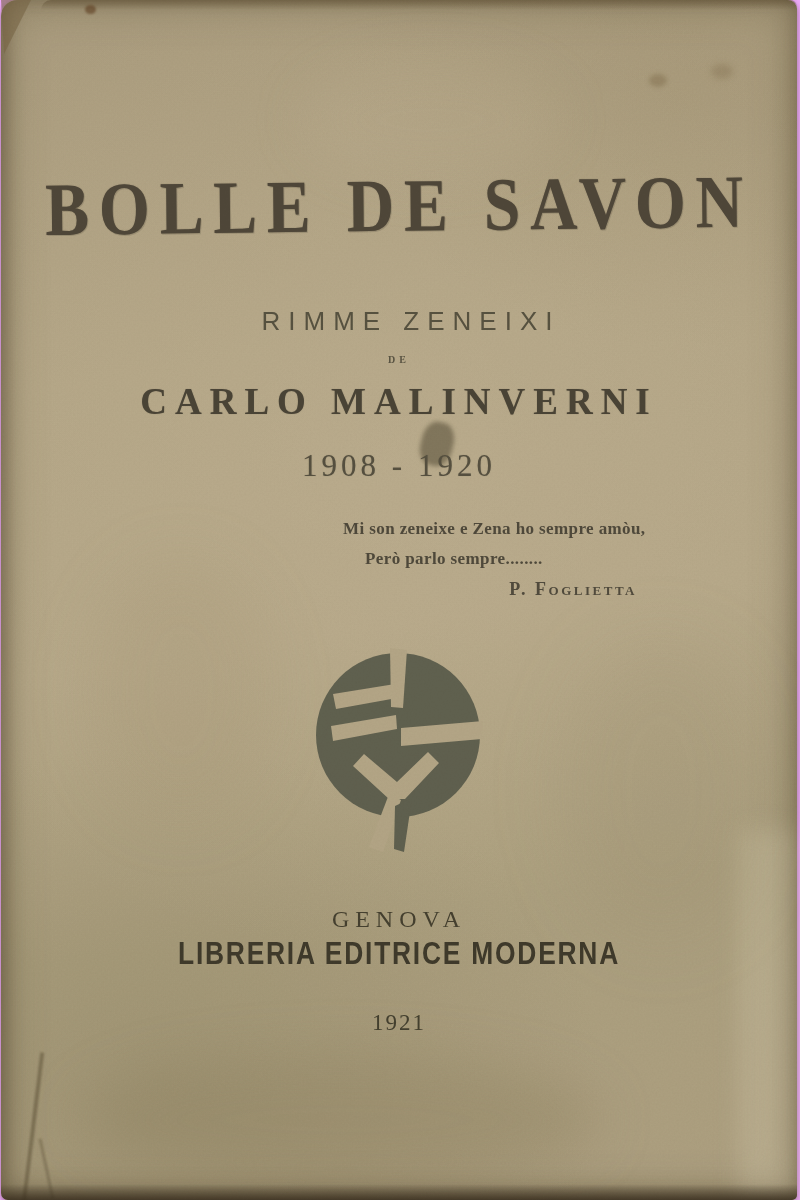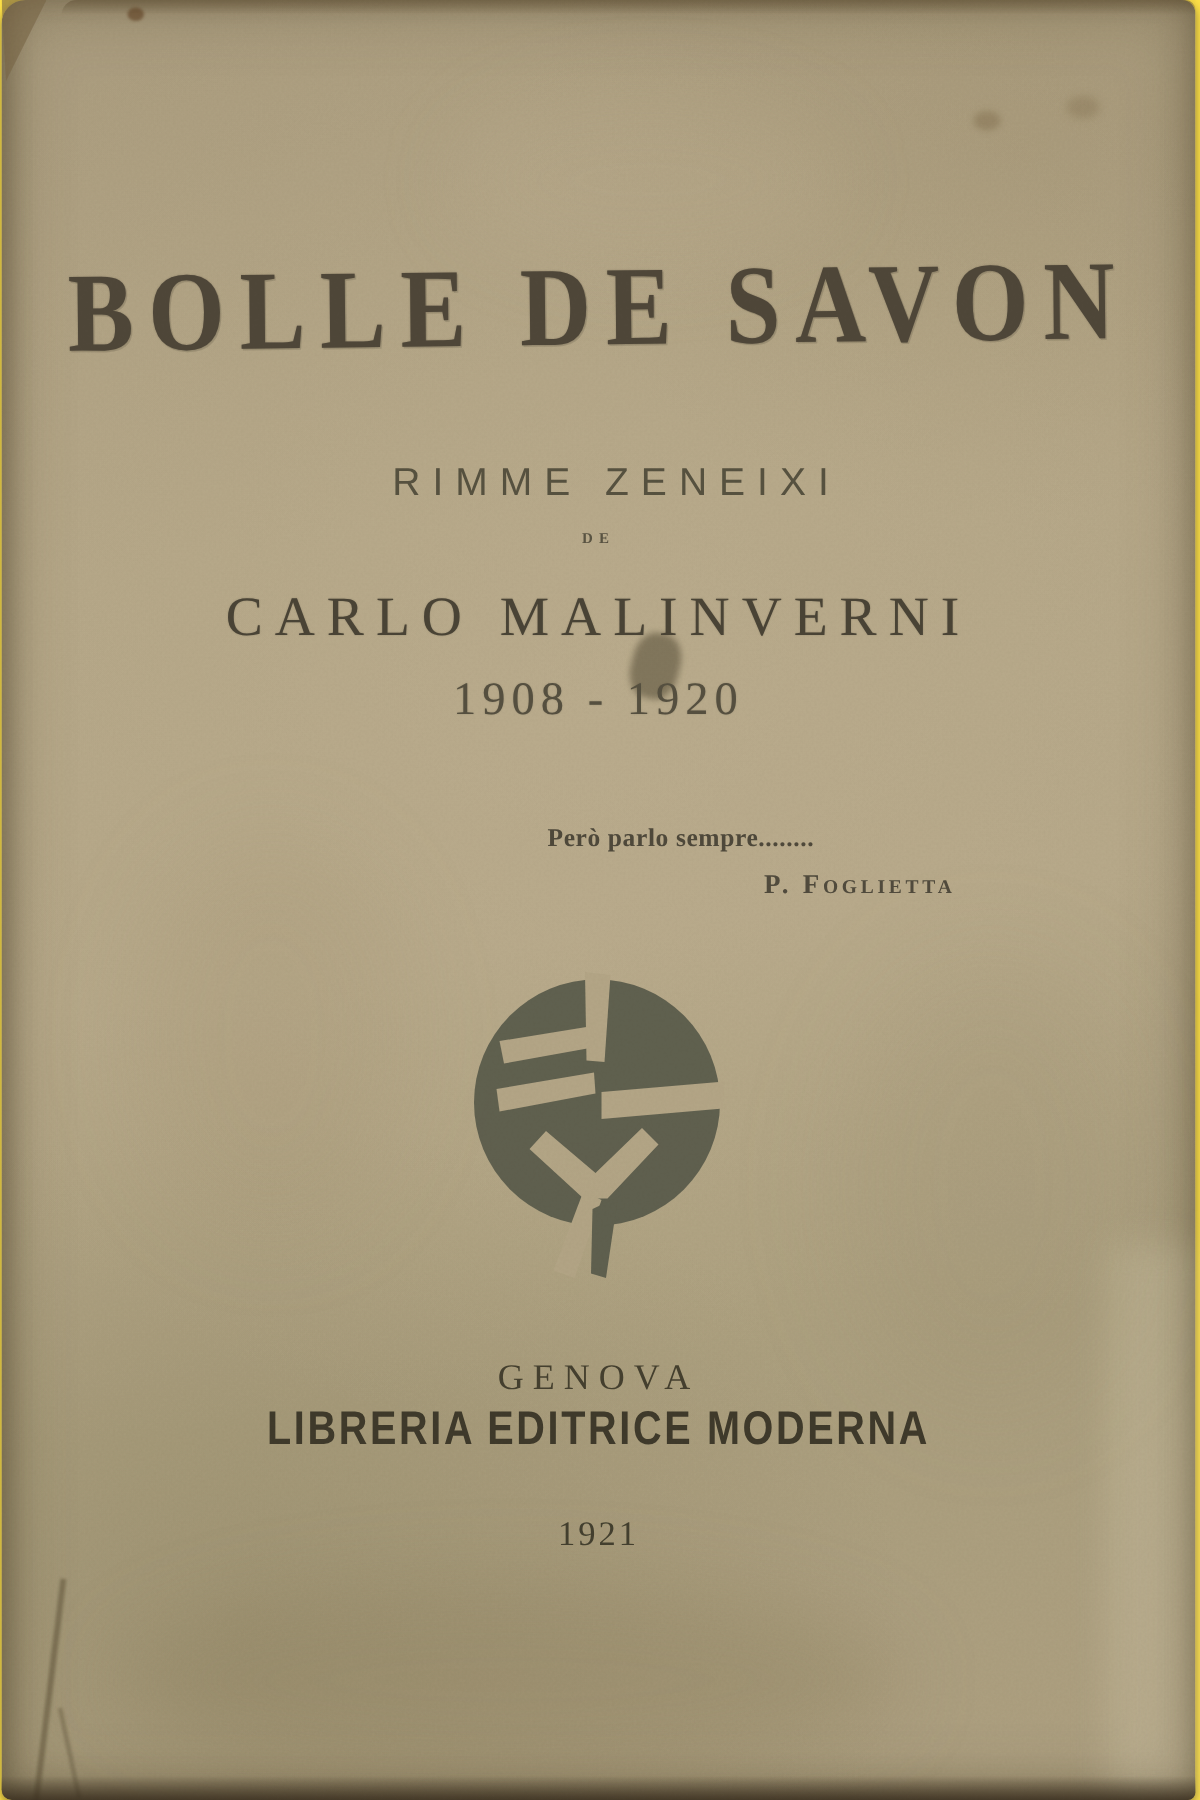--- a/index.html
+++ b/index.html
@@ -5,21 +5,21 @@
   html,body{margin:0;padding:0;}
   body{
     width:800px;height:1200px;
     background:#ece8dc;
     font-family:"Liberation Serif", serif;
     position:relative;
     overflow:hidden;
   }
   .photo{
     position:absolute;inset:0;
-    background:#fde047;
+    background:#f0abfc;
   }
   
   .cover{
     position:absolute;
     left:1px;top:0;right:3px;bottom:0;
     border-radius:16px 9px 5px 7px;
     background:
       radial-gradient(120% 70% at 50% 38%, rgba(197,183,152,0.35) 0%, rgba(197,183,152,0) 60%),
       radial-gradient(80% 40% at 20% 90%, rgba(130,120,88,0.28) 0%, rgba(130,120,88,0) 70%),
       radial-gradient(60% 30% at 85% 8%, rgba(150,135,100,0.25) 0%, rgba(150,135,100,0) 70%),
@@ -75,22 +75,22 @@
     font-family:"Liberation Sans", sans-serif;
     font-size:26px;font-weight:400;letter-spacing:8px;
     color:#575240;
     margin-left:12px;
   }
   .byline-prefix{
     top:354px;
     font-size:10px;letter-spacing:4px;font-weight:700;color:#5a5443;
   }
   .author{
-    top:390px;
-    font-size:37px;font-weight:400;letter-spacing:8px;color:#4a4436;
+    top:380px;
+    font-size:37px;font-weight:700;letter-spacing:8px;color:#4a4436;
     text-shadow:0 0 1px rgba(74,68,54,0.4);
   }
   .years{
     top:448px;
     font-size:31px;font-weight:400;letter-spacing:4px;color:#565040;
     text-shadow:0 0 1px rgba(86,80,64,0.4);
   }
   .epigraph{
     position:absolute;left:342px;top:514px;width:352px;
     text-align:left;color:#4f493b;
@@ -136,21 +136,21 @@
     <div class="stain mottle-2"></div>
     <div class="stain mottle-3"></div>
 
     <div class="txt title">BOLLE DE SAVON</div>
     <div class="txt subtitle">RIMME ZENEIXI</div>
     <div class="txt byline-prefix">DE</div>
     <div class="txt author">CARLO MALINVERNI</div>
     <div class="txt years">1908 - 1920</div>
 
     <div class="epigraph">
-      <br>
+      <span class="line1">Mi son zeneixe e Zena ho sempre amòu,</span><br>
       <span class="line2">Però parlo sempre........</span>
       <span class="attribution">P. Foglietta</span>
     </div>
 
     <svg class="logo" viewBox="0 0 190 210" aria-hidden="true">
       <circle cx="93" cy="91" r="82" fill="#595b4b"></circle>
 
       <polygon points="85,4 102,6 98,64 86,63" fill="#b4a687"></polygon>
       <polygon points="96,84 178,77 177,95 96,102" fill="#b4a687"></polygon>
       <polygon points="28,50 90,40 92,54 31,65" fill="#b4a687"></polygon>

